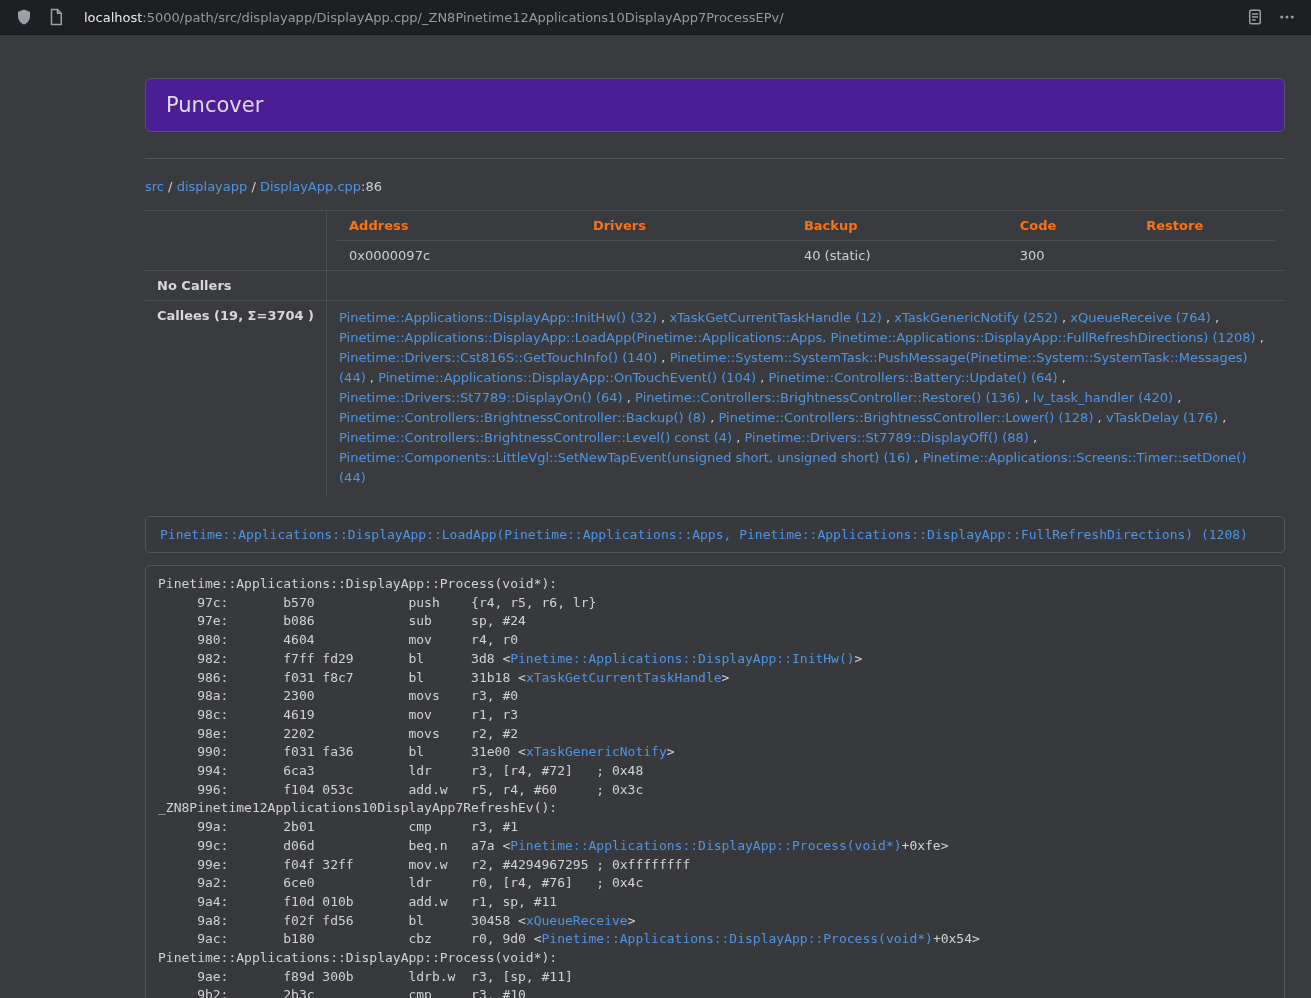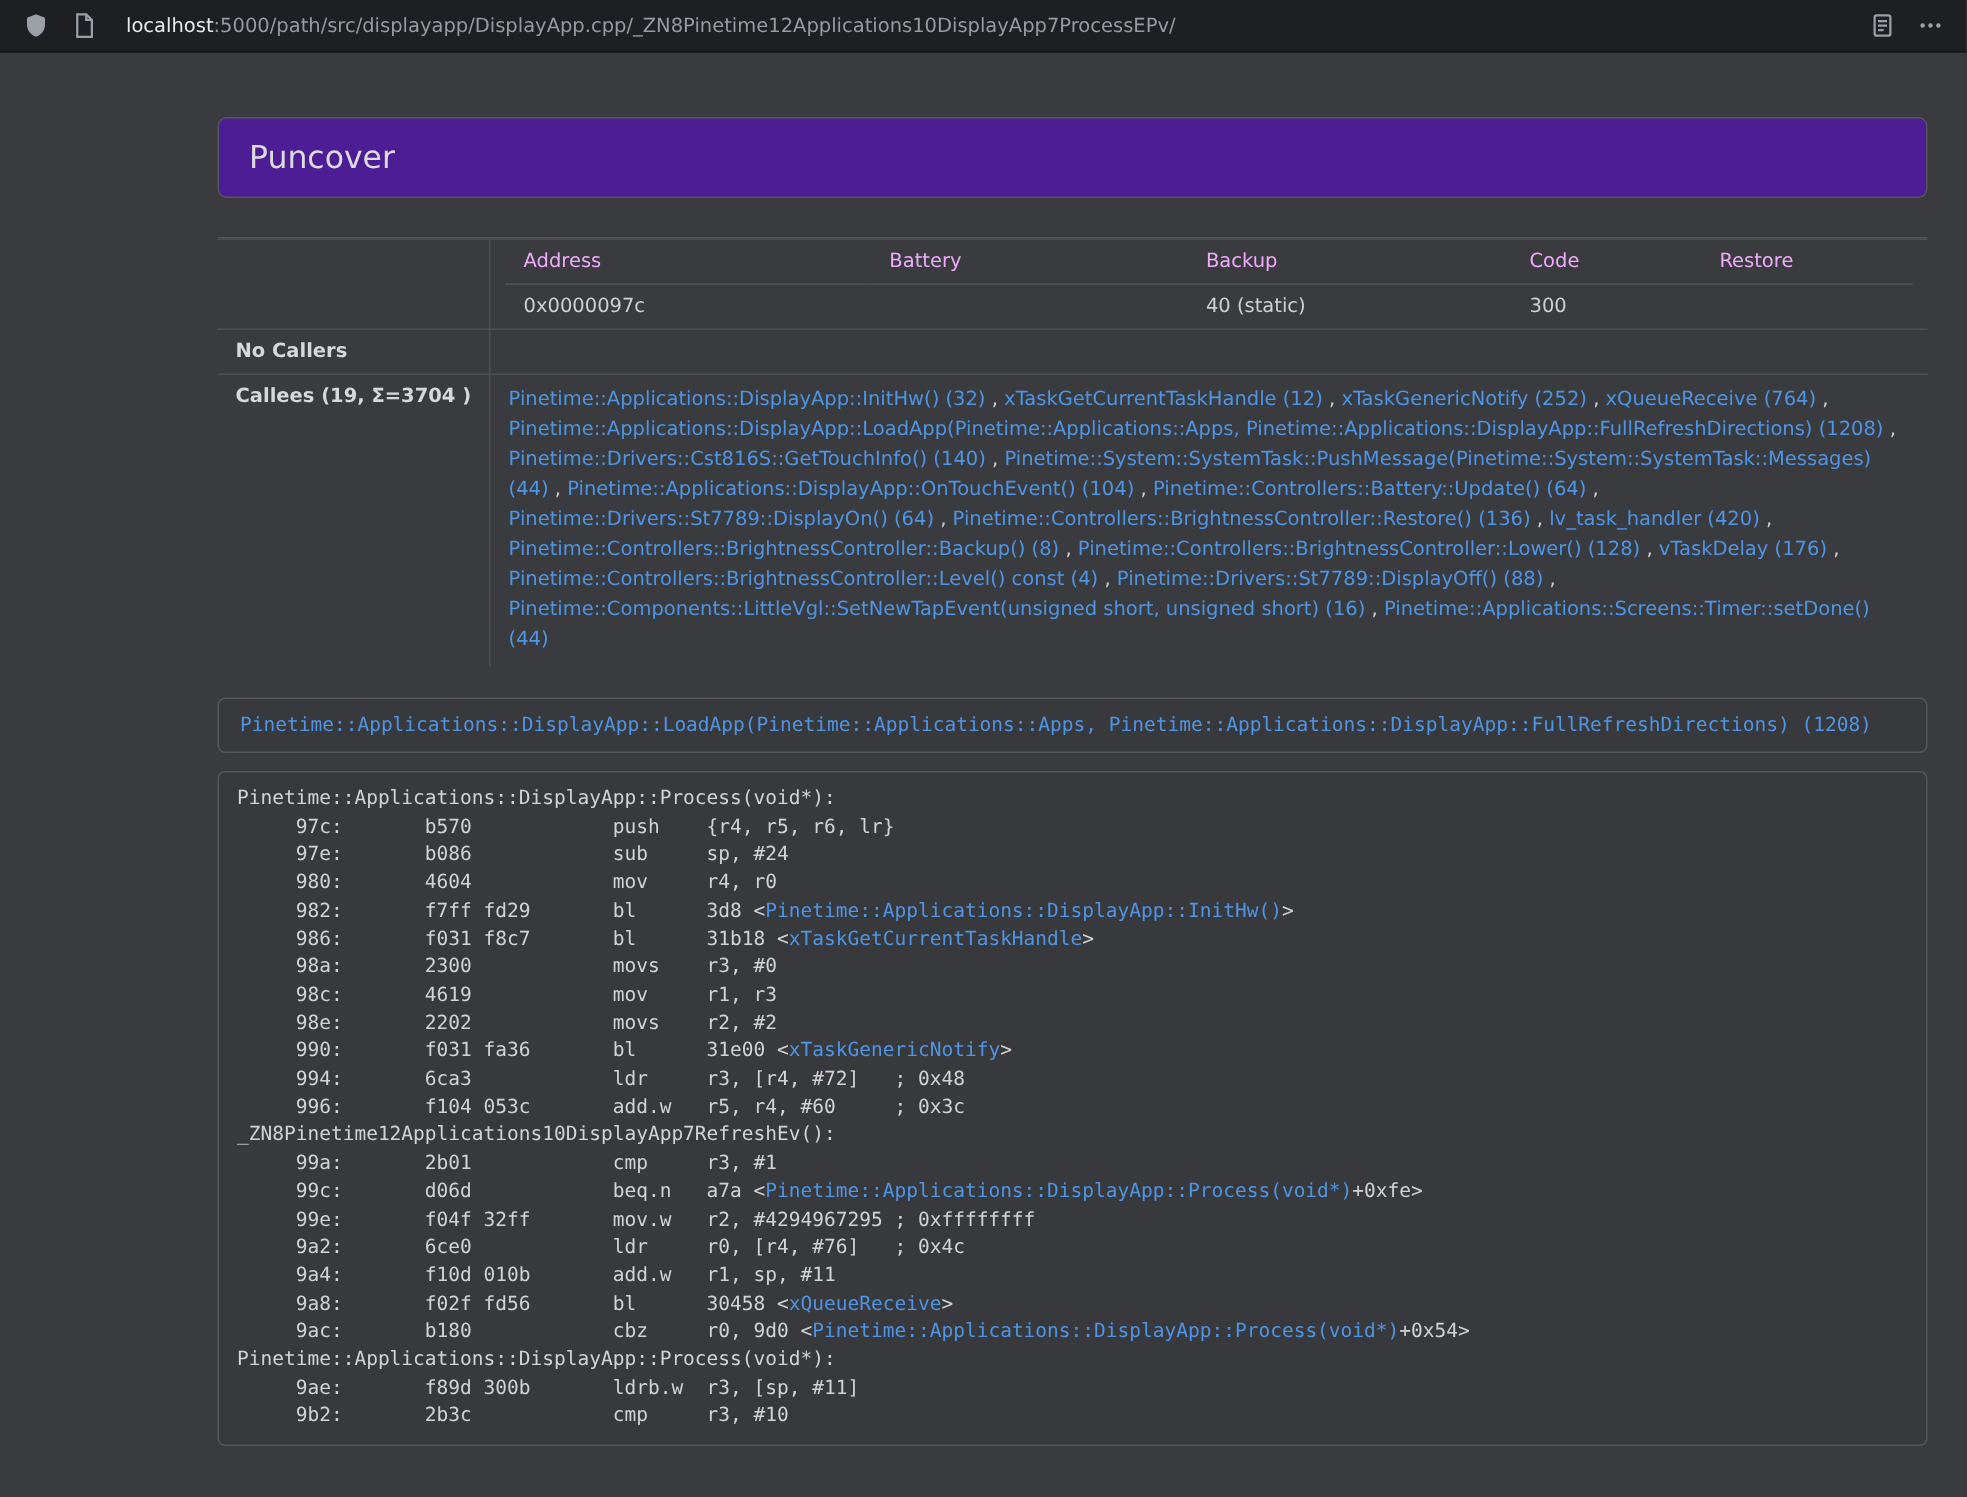--- a/index.html
+++ b/index.html
@@ -60,21 +60,21 @@
   .fn-table > tbody > tr > th {
     width: 145px;
     font-weight: bold;
     color: #d8d8da;
     border-right: 1px solid var(--table-border, #4e4f55);
     white-space: nowrap;
   }
   td.p0 { padding: 0 10px !important; }
   table.inner-table { width: 100%; border-collapse: collapse; }
   .inner-table th, .inner-table td { text-align: left; padding: 7px 12px; font-size: 13px; }
-  .inner-table thead th { font-weight: normal; color: #f0abfc; border-bottom: 1px solid var(--table-border, #4e4f55); }
+  .inner-table thead th { font-weight: bold; color: #f97316; border-bottom: 1px solid var(--table-border, #4e4f55); }
   .c-addr { width: 26%; } .c-rem { width: 22.5%; } .c-stack { width: 23%; } .c-code { width: 13.5%; } .c-static { width: 15%; }
 
   .fn-name-cell { line-height: 18px; }
   .cube { display: inline-block; width: 15px; height: 15px; vertical-align: -3px; margin-right: 6px; }
   .cube svg { width: 100%; height: 100%; display: block; }
 
   .callees-cell { line-height: 20px; }
 
   
   .symbol-box {
@@ -140,31 +140,32 @@
 </header>
 
 <main class="content">
 
   <section class="jumbotron">
     <h1>Puncover</h1>
   </section>
 
   <hr class="divider">
 
+  <nav class="breadcrumb" id="breadcrumb"><a href="#">src</a><span> / </span><a href="#">displayapp</a><span> / </span><a href="#">DisplayApp.cpp</a><span>:86</span></nav>
 
   <table class="fn-table">
     <tbody>
       <tr>
         <th></th>
         <td class="p0">
           <table class="inner-table">
             <thead>
               <tr>
                 <th class="c-addr">Address</th>
-                <th class="c-rem">Battery</th>
+                <th class="c-rem">Drivers</th>
                 <th class="c-stack">Backup</th>
                 <th class="c-code">Code</th>
                 <th class="c-static">Restore</th>
               </tr>
             </thead>
             <tbody>
               <tr>
                 <td>0x0000097c</td>
                 <td></td>
                 <td>40 (static)</td>

